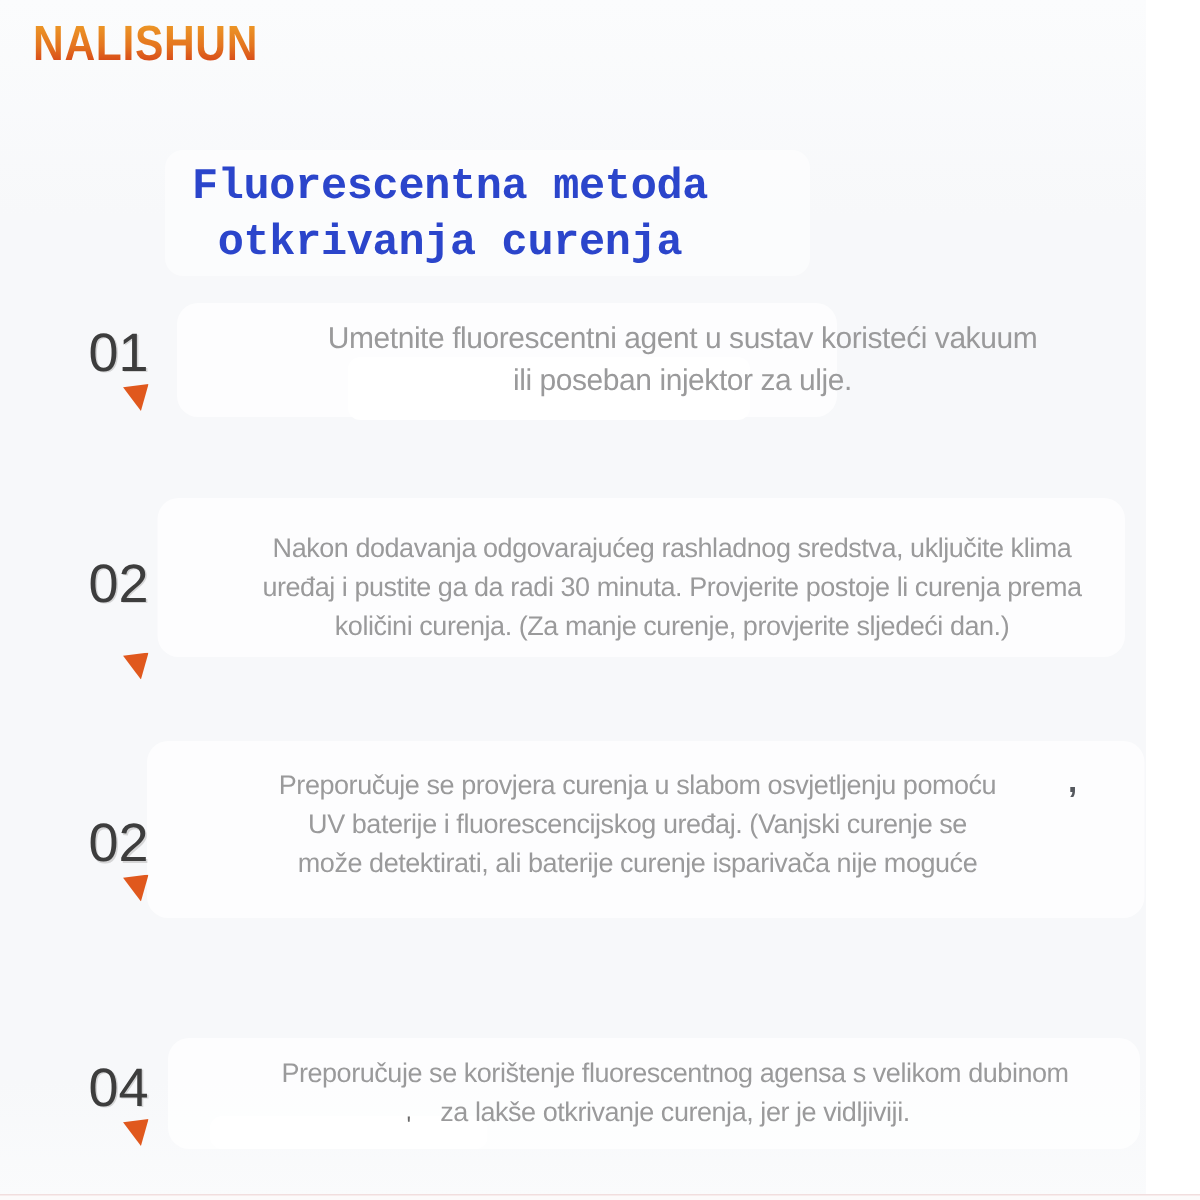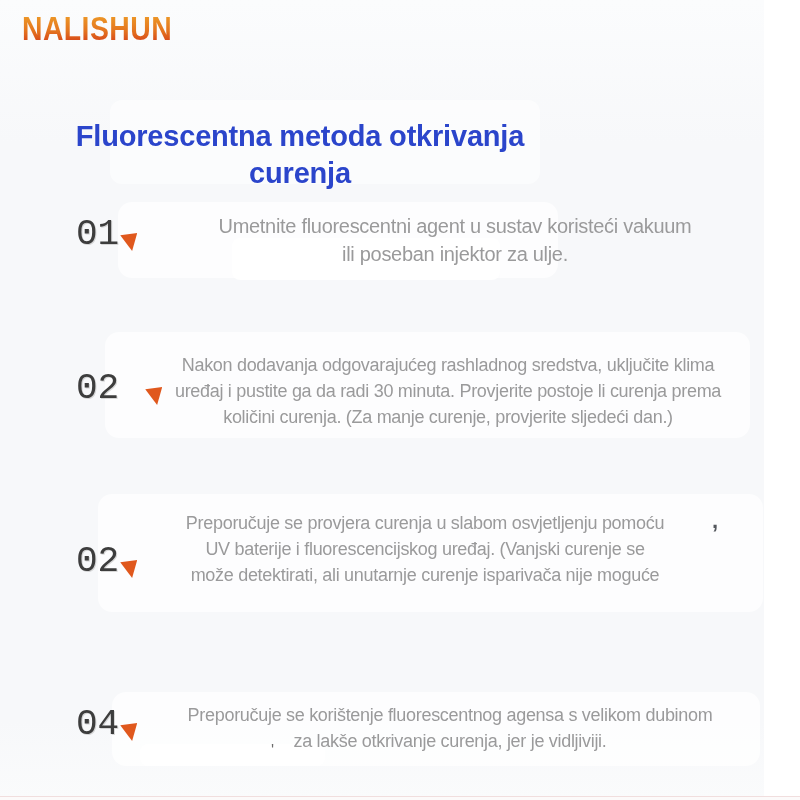--- a/index.html
+++ b/index.html
@@ -43,32 +43,33 @@
   .title {
     position: absolute;
     left: 0; top: 106px;
     width: 600px;
     text-align: center;
     font-size: 29px;
     line-height: 37px;
     color: #2b45cb;
     letter-spacing: -0.2px;
   }
-  .title .inner { max-width: 520px; margin: 12px auto; }
+  .title .inner { max-width: 520px; margin: 0 auto; font-family: Liberation Mono, monospace; }
 
   
   .step-number {
     position: absolute;
-    left: 76px;
-    font-family: Liberation Mono, monospace;
+    left: 59px;
+    font-family: Liberation Sans, sans-serif;
     font-size: 36px;
     color: #3d3d3d;
     text-shadow: 1px 1px 0 rgba(170,170,170,0.45);
     display: flex;
     align-items: flex-end;
+    flex-direction: column;
   }
   .tri {
     display: inline-block;
     width: 17px; height: 18px;
     margin-left: 1px;
     margin-bottom: 4px;
     background: #e0581d;
     clip-path: polygon(0 12%, 100% 0, 70% 100%);
   }
   .card {
@@ -153,21 +154,21 @@
   </div>
 
   <div class="card" style="left:98px; top:494px; width:665px; height:118px;"></div>
   <div class="step-number num-3">
     <span>02</span>
     <span class="tri"></span>
   </div>
   <div class="step-text s3-text">
     <div>Preporučuje se provjera curenja u slabom osvjetljenju pomoću</div>
     <div>UV baterije i fluorescencijskog uređaj. (Vanjski curenje se</div>
-    <div>može detektirati, ali unutarnje curenje isparivača nije moguće</div>
+    <div>može detektirati, ali baterije curenje isparivača nije moguće</div>
   </div>
   <div class="stray-comma">,</div>
 
   <div class="card" style="left:112px; top:692px; width:648px; height:74px;"></div>
   <div class="card bright" style="left:140px; top:744px; width:185px; height:22px;"></div>
   <div class="step-number num-4">
     <span>04</span>
     <span class="tri"></span>
   </div>
   <div class="step-text s4-text">

